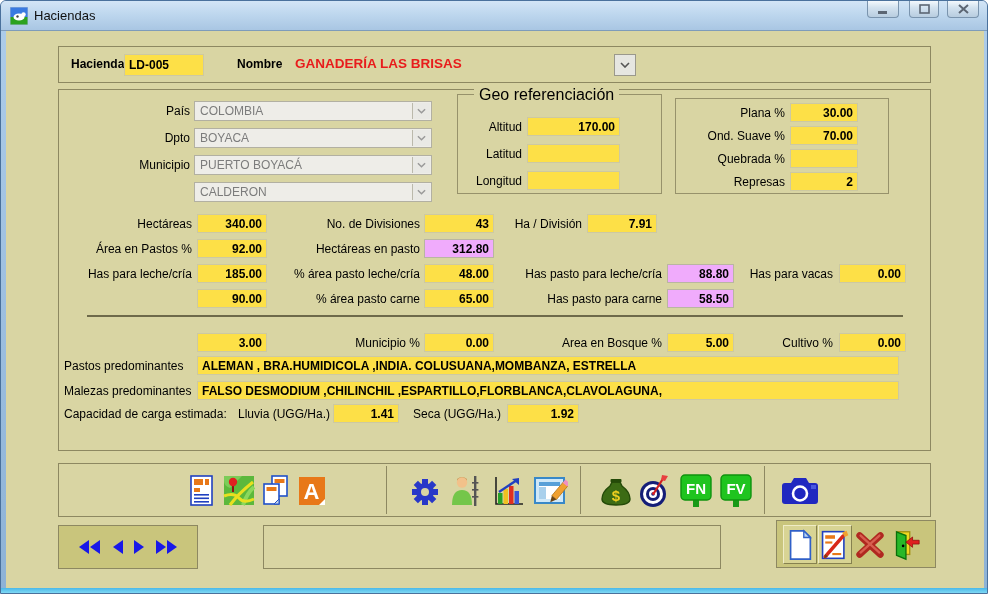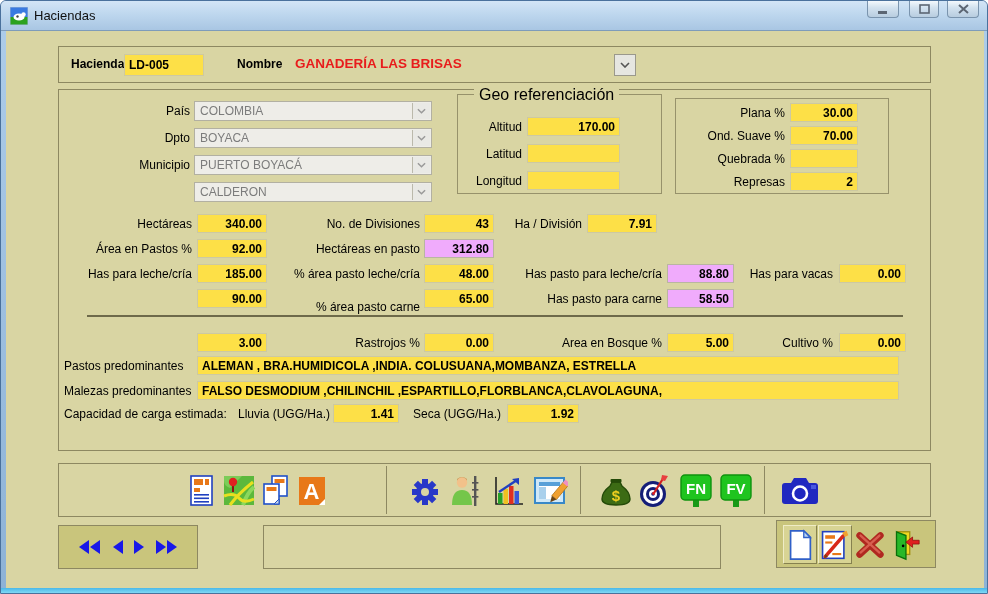--- a/index.html
+++ b/index.html
@@ -163,29 +163,29 @@
       <div class="lbl r" style="left:0; top:175px; width:133px;">Has para leche/cría</div>
       <div class="fld" style="left:138px; top:174px; width:70px;">185.00</div>
       <div class="lbl r" style="left:200px; top:175px; width:161px;">% área pasto leche/cría</div>
       <div class="fld" style="left:365px; top:174px; width:70px;">48.00</div>
       <div class="lbl r" style="left:400px; top:175px; width:203px;">Has pasto para leche/cría</div>
       <div class="fld ro" style="left:608px; top:174px; width:67px;">88.80</div>
       <div class="lbl r" style="left:640px; top:175px; width:134px;">Has para vacas</div>
       <div class="fld" style="left:780px; top:174px; width:67px;">0.00</div>
 
       <div class="fld" style="left:138px; top:199px; width:70px;">90.00</div>
-      <div class="lbl r" style="left:200px; top:208px; width:161px;padding-left:28px;">% área pasto carne</div>
+      <div class="lbl r" style="left:200px; top:200px; width:161px;padding-left:28px;">% área pasto carne</div>
       <div class="fld" style="left:365px; top:199px; width:70px;">65.00</div>
       <div class="lbl r" style="left:400px; top:200px; width:203px;">Has pasto para carne</div>
       <div class="fld ro" style="left:608px; top:199px; width:67px;">58.50</div>
 
       <div style="position:absolute; left:28px; top:225px; width:816px; height:2px; background:#6e6a4a;"></div>
 
       <div class="fld" style="left:138px; top:243px; width:70px;">3.00</div>
-      <div class="lbl r" style="left:200px; top:244px; width:161px;">Rastrojos %</div>
+      <div class="lbl r" style="left:200px; top:244px; width:161px;">Municipio %</div>
       <div class="fld" style="left:365px; top:243px; width:70px;">0.00</div>
       <div class="lbl r" style="left:400px; top:244px; width:203px;">Area en Bosque %</div>
       <div class="fld" style="left:608px; top:243px; width:67px;">5.00</div>
       <div class="lbl r" style="left:640px; top:244px; width:134px;">Cultivo %</div>
       <div class="fld" style="left:780px; top:243px; width:67px;">0.00</div>
 
       <div class="lbl" style="left:5px; top:267px;">Pastos predominantes</div>
       <div class="fld ltext" style="left:138px; top:266px; width:702px;">ALEMAN , BRA.HUMIDICOLA ,INDIA. COLUSUANA,MOMBANZA, ESTRELLA</div>
       <div class="lbl" style="left:5px; top:292px;">Malezas predominantes</div>
       <div class="fld ltext" style="left:138px; top:291px; width:702px;">FALSO DESMODIUM ,CHILINCHIL ,ESPARTILLO,FLORBLANCA,CLAVOLAGUNA,</div>

